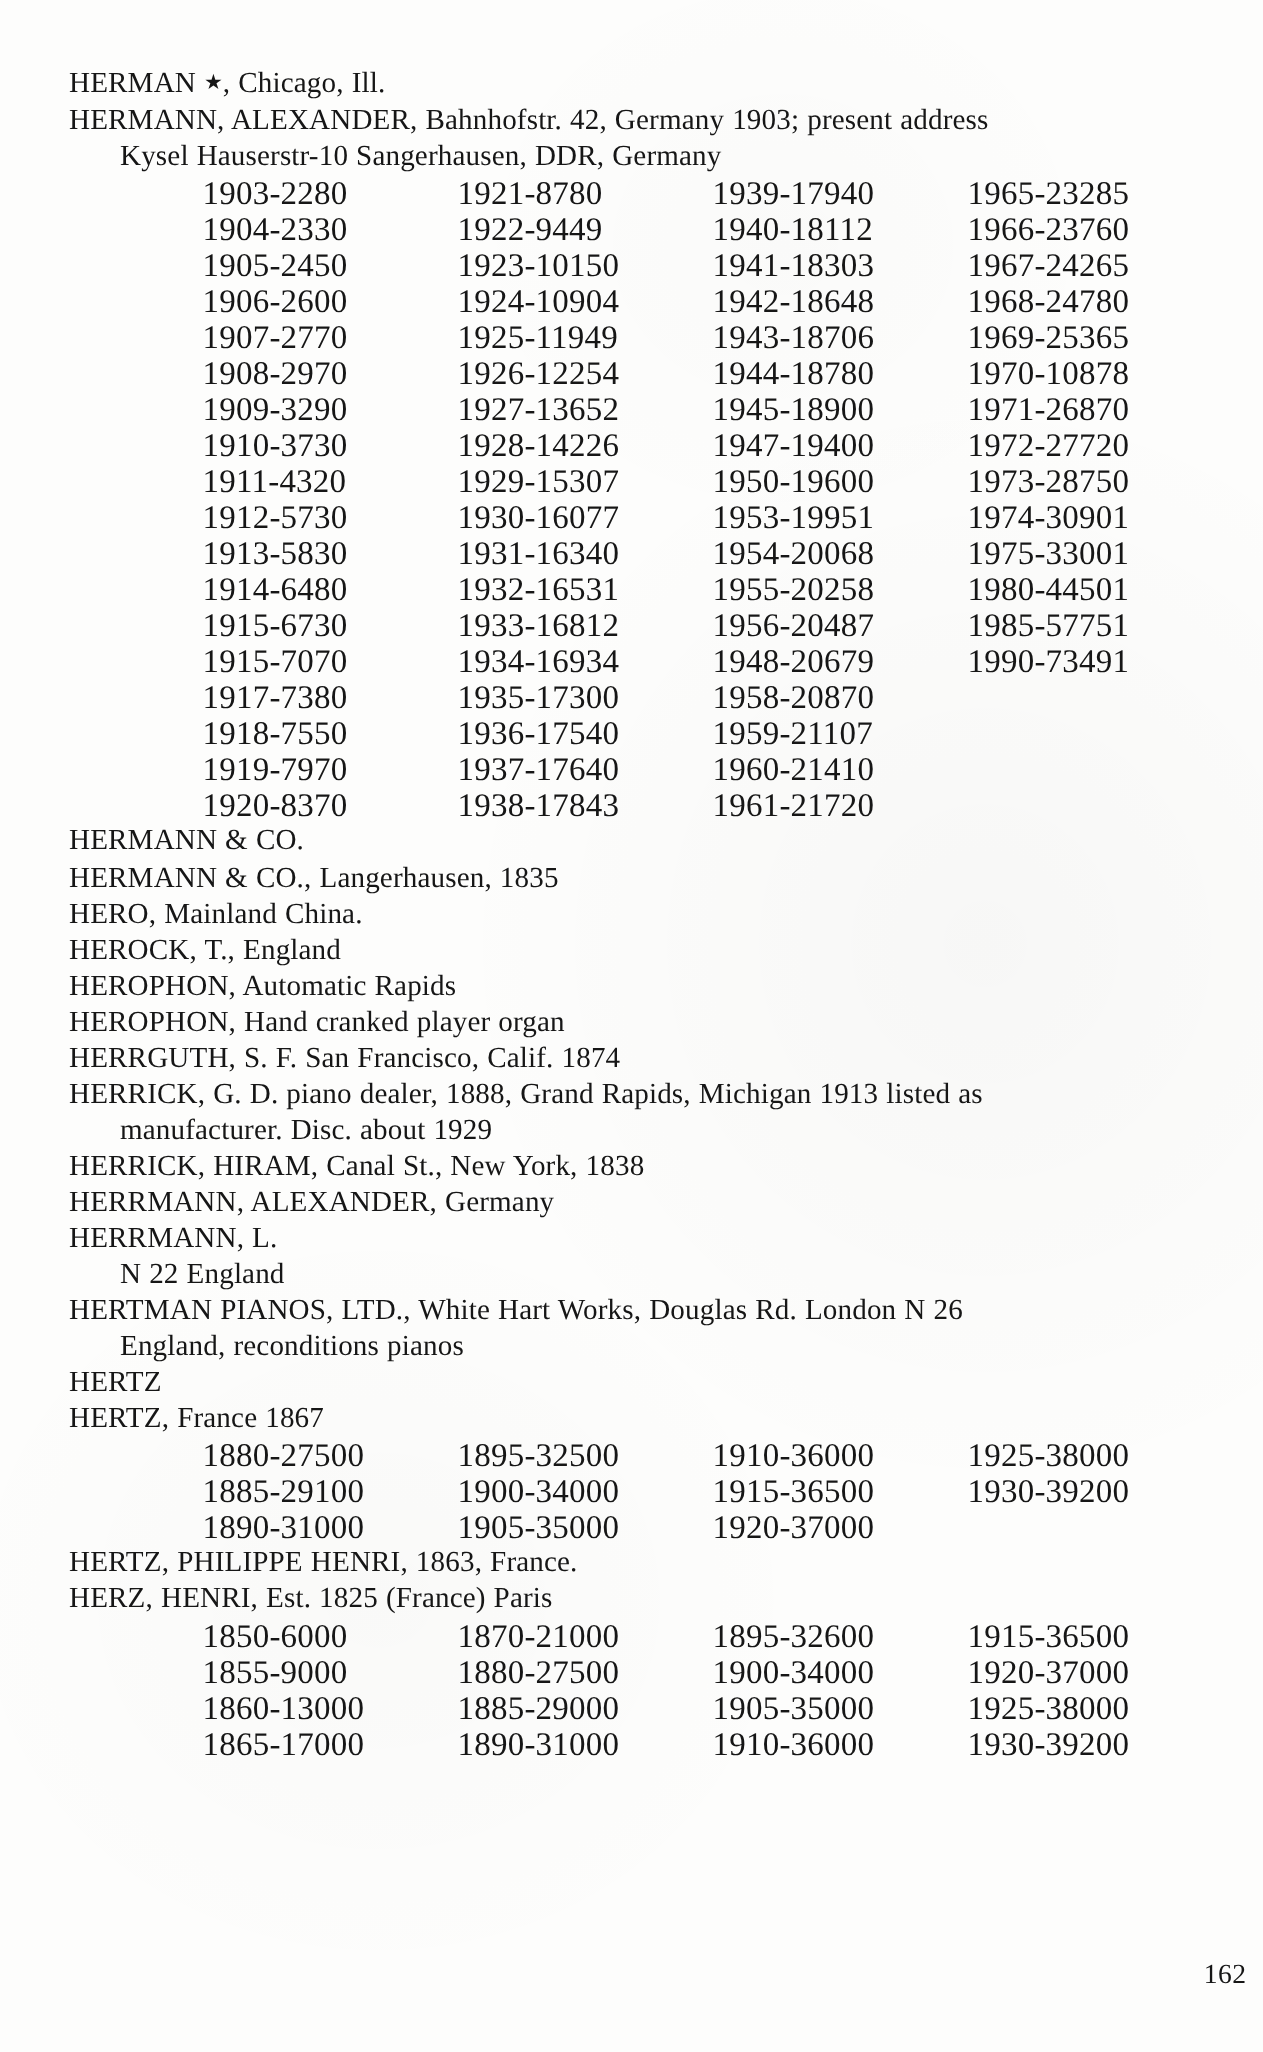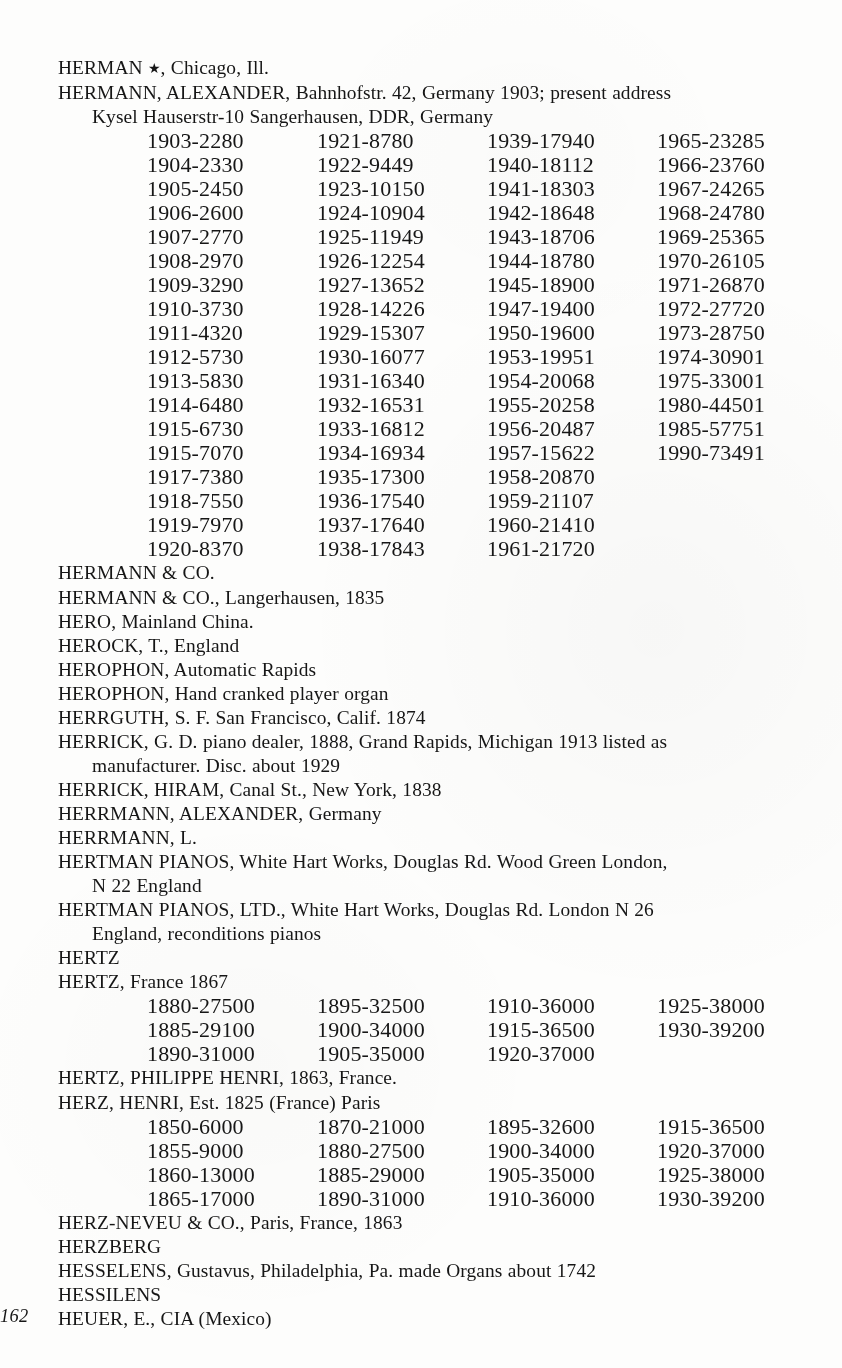--- a/index.html
+++ b/index.html
@@ -23,24 +23,23 @@
     inset: 0;
     background:
       radial-gradient(ellipse 70% 45% at 78% 46%, rgba(0,0,0,0.022), rgba(0,0,0,0) 62%),
       radial-gradient(ellipse 55% 30% at 30% 78%, rgba(0,0,0,0.016), rgba(0,0,0,0) 65%),
       radial-gradient(ellipse 40% 22% at 62% 12%, rgba(0,0,0,0.013), rgba(0,0,0,0) 68%),
       #fdfdfc;
   }
 
   .content {
     position: absolute;
-    left: 58px;
+    left: 46px;
     top: 44px;
     width: 752px;
-    margin-top: 12px;
   }
 
   
   .entry {
     font-size: 19.4px;
     line-height: 24.05px;
     letter-spacing: 0.1px;
     white-space: pre-wrap;
     word-spacing: 0.4px;
   }
@@ -65,26 +64,25 @@
     letter-spacing: 0.15px;
   }
   .numtable .cell {
     white-space: nowrap;
   }
   .numtable .cell.empty { visibility: hidden; }
 
   .folio {
     position: absolute;
     left: 0;
-    right: 0;
+    right: 11px;
     top: 1306px;
-    text-align: left;
+    text-align: right;
     font-size: 18.4px;
     letter-spacing: 0.3px;
-    font-style: italic;
   }
 </style>
 </head>
 <body>
 
 <div class="page"></div>
 
 <div class="content">
 
   <div>
@@ -110,21 +108,21 @@
       <div class="cell">1924-10904</div>
       <div class="cell">1942-18648</div>
       <div class="cell">1968-24780</div>
       <div class="cell">1907-2770</div>
       <div class="cell">1925-11949</div>
       <div class="cell">1943-18706</div>
       <div class="cell">1969-25365</div>
       <div class="cell">1908-2970</div>
       <div class="cell">1926-12254</div>
       <div class="cell">1944-18780</div>
-      <div class="cell">1970-26105</div>
+      <div class="cell">1970-10878</div>
       <div class="cell">1909-3290</div>
       <div class="cell">1927-13652</div>
       <div class="cell">1945-18900</div>
       <div class="cell">1971-26870</div>
       <div class="cell">1910-3730</div>
       <div class="cell">1928-14226</div>
       <div class="cell">1947-19400</div>
       <div class="cell">1972-27720</div>
       <div class="cell">1911-4320</div>
       <div class="cell">1929-15307</div>
@@ -141,21 +139,21 @@
       <div class="cell">1914-6480</div>
       <div class="cell">1932-16531</div>
       <div class="cell">1955-20258</div>
       <div class="cell">1980-44501</div>
       <div class="cell">1915-6730</div>
       <div class="cell">1933-16812</div>
       <div class="cell">1956-20487</div>
       <div class="cell">1985-57751</div>
       <div class="cell">1915-7070</div>
       <div class="cell">1934-16934</div>
-      <div class="cell">1957-15622</div>
+      <div class="cell">1948-20679</div>
       <div class="cell">1990-73491</div>
       <div class="cell">1917-7380</div>
       <div class="cell">1935-17300</div>
       <div class="cell">1958-20870</div>
       <div class="cell empty"></div>
       <div class="cell">1918-7550</div>
       <div class="cell">1936-17540</div>
       <div class="cell">1959-21107</div>
       <div class="cell empty"></div>
       <div class="cell">1919-7970</div>
@@ -174,21 +172,20 @@
       <div class="entry">HERO, Mainland China.</div>
       <div class="entry">HEROCK, T., England</div>
       <div class="entry">HEROPHON, Automatic Rapids</div>
       <div class="entry">HEROPHON, Hand cranked player organ</div>
       <div class="entry">HERRGUTH, S. F. San Francisco, Calif. 1874</div>
       <div class="entry">HERRICK, G. D. piano dealer, 1888, Grand Rapids, Michigan 1913 listed as</div>
       <div class="entry cont">manufacturer. Disc. about 1929</div>
       <div class="entry">HERRICK, HIRAM, Canal St., New York, 1838</div>
       <div class="entry">HERRMANN, ALEXANDER, Germany</div>
       <div class="entry">HERRMANN, L.</div>
-      <div class="entry">HERTMAN PIANOS, White Hart Works, Douglas Rd. Wood Green London,</div>
       <div class="entry cont">N 22 England</div>
       <div class="entry">HERTMAN PIANOS, LTD., White Hart Works, Douglas Rd. London N 26</div>
       <div class="entry cont">England, reconditions pianos</div>
       <div class="entry">HERTZ</div>
       <div class="entry">HERTZ, France 1867</div>
     </div>
 
   <div class="numtable" id="table-hertz">
       <div class="cell">1880-27500</div>
       <div class="cell">1895-32500</div>
@@ -221,23 +218,16 @@
       <div class="cell">1860-13000</div>
       <div class="cell">1885-29000</div>
       <div class="cell">1905-35000</div>
       <div class="cell">1925-38000</div>
       <div class="cell">1865-17000</div>
       <div class="cell">1890-31000</div>
       <div class="cell">1910-36000</div>
       <div class="cell">1930-39200</div>
     </div>
 
-  <div id="entries-bottom">
-      <div class="entry">HERZ-NEVEU &amp; CO., Paris, France, 1863</div>
-      <div class="entry">HERZBERG</div>
-      <div class="entry">HESSELENS, Gustavus, Philadelphia, Pa. made Organs about 1742</div>
-      <div class="entry">HESSILENS</div>
-      <div class="entry">HEUER, E., CIA (Mexico)</div>
-    </div>
 
 </div>
 
 <div class="folio">162</div>
 
 </body></html>

